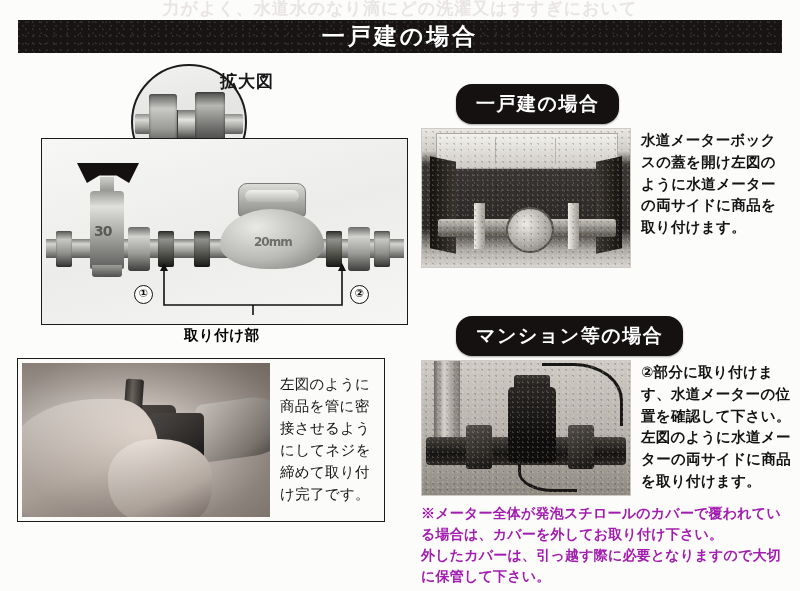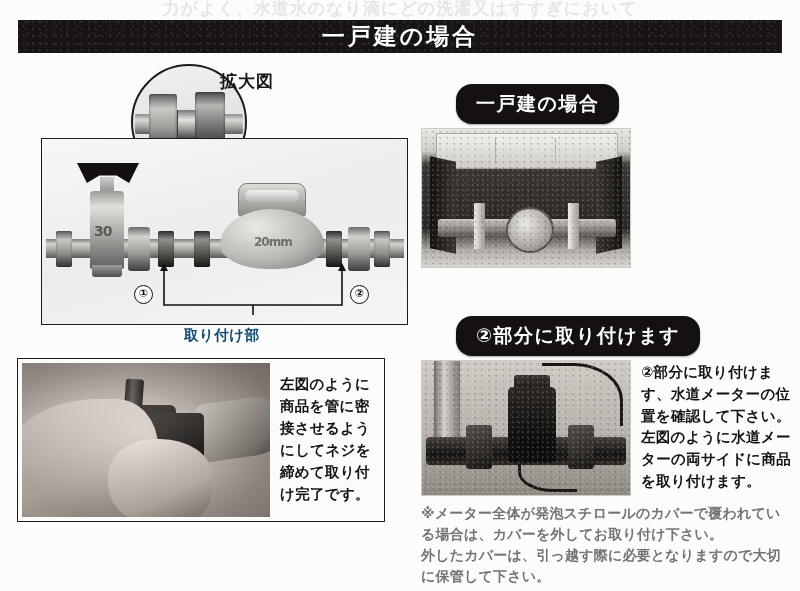--- a/index.html
+++ b/index.html
@@ -115,21 +115,21 @@
   .arrow-num{position:absolute;font-size:13px;color:#121212;}
   .circ-num{display:inline-block;width:17px;height:17px;border:1.4px solid #121212;
     border-radius:50%;text-align:center;line-height:15px;font-size:11px;
     font-weight:bold;background:#fbfbfa;}
   .note-right{
     position:absolute;left:232px;top:26px;width:132px;font-size:14.5px;
     font-weight:bold;line-height:1.45;color:#131313;letter-spacing:.3px;
   }
   .attach-label{
     position:absolute;left:150px;top:158px;font-size:14.5px;font-weight:bold;
-    color:#0c4a6e;letter-spacing:.5px;text-align:right;
+    color:#000000;letter-spacing:.5px;text-align:right;
   }
 
   
   #hands-panel{left:17px;top:358px;width:366px;height:162px;}
   .hands-photo{
     position:absolute;left:4px;top:4px;width:248px;height:154px;
     background:
       radial-gradient(ellipse at 28% 58%, #f3eeea 0%, #ddd4cd 30%, #b9aea6 60%, #8d827a 100%),
       linear-gradient(140deg,#efe9e4 0%,#c8bfb8 45%,#6f6660 100%);
     overflow:hidden;
@@ -148,21 +148,21 @@
     border-radius:6px;}
   .hp-device2{position:absolute;left:128px;top:50px;width:54px;height:58px;
     background:linear-gradient(160deg,#3c3733,#141211 75%);border-radius:5px;}
   .hp-tool{position:absolute;left:100px;top:16px;width:18px;height:118px;
     background:linear-gradient(90deg,#2a2522,#6a625b 40%,#1d1a18);
     border-radius:3px;transform:rotate(4deg);}
   .hp-shade{position:absolute;inset:0;
     background:radial-gradient(ellipse at 50% 45%,rgba(255,255,255,.10) 0%,rgba(0,0,0,.20) 78%);}
   .hands-text{
     position:absolute;left:262px;top:14px;width:98px;font-size:14.5px;
-    font-weight:bold;line-height:1.52;color:#131313;letter-spacing:.3px;
+    font-weight:normal;line-height:1.52;color:#131313;letter-spacing:.3px;
   }
 
   
   .badge{
     position:absolute;height:32px;border-radius:16px;background:#141110;
     display:flex;align-items:center;justify-content:center;padding:4px 20px;
     box-shadow:0 1px 2px rgba(0,0,0,.35);
     margin-left:32px;
   }
   .badge span{color:#fff;font-size:19px;font-weight:bold;letter-spacing:1.5px;}
@@ -224,21 +224,21 @@
 
   .side-text{
     position:absolute;font-size:14.5px;font-weight:bold;line-height:1.5;
     color:#131313;letter-spacing:.3px;
   }
   #text-house{left:641px;top:130px;width:150px;}
   #text-apartment{left:641px;top:362px;width:152px;}
 
   .footnote{
     position:absolute;left:421px;top:503px;width:372px;font-size:14px;
-    font-weight:bold;line-height:1.5;color:#737373;letter-spacing:.2px;
+    font-weight:bold;line-height:1.5;color:#a21caf;letter-spacing:.2px;font-family:Liberation Serif, serif;
   }
   .footnote p{margin:0;}
 </style>
 </head>
 <body>
 
 <div class="page">
 
   <div class="ghost-line">力がよく、水道水のなり滴にどの洗濯又はすすぎにおいて</div>
 
@@ -331,23 +331,24 @@
     </div>
     <div class="ph-wallL"></div>
     <div class="ph-wallR"></div>
     <div class="ph-pipe"></div>
     <div class="ph-meter"></div>
     <div class="ph-valveL"></div>
     <div class="ph-valveR"></div>
     <div class="ph-grain"></div>
   </div>
 
+  <div class="side-text" id="text-house">水道メーターボックスの蓋を開け左図のように水道メーターの両サイドに商品を取り付けます。</div>
 
   <div class="badge" id="badge-apartment">
-    <span>②部分に取り付けます</span>
+    <span>マンション等の場合</span>
   </div>
 
   <div class="photo" id="photo-apartment">
     <div class="pa-wall"></div>
     <div class="pa-vpipe"></div>
     <div class="pa-cable"></div>
     <div class="pa-hpipe"></div>
     <div class="pa-meterTop"></div>
     <div class="pa-meter"></div>
     <div class="pa-valveL"></div>

